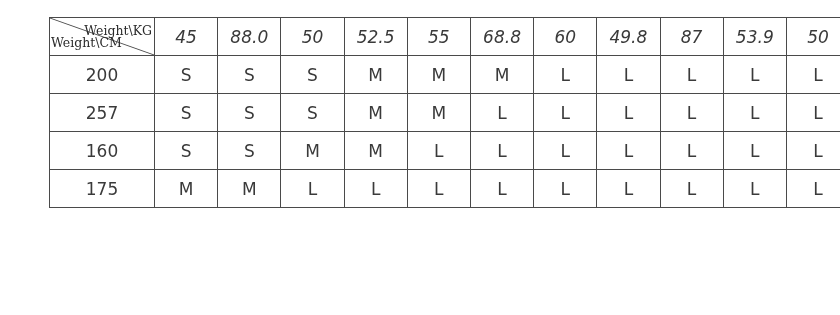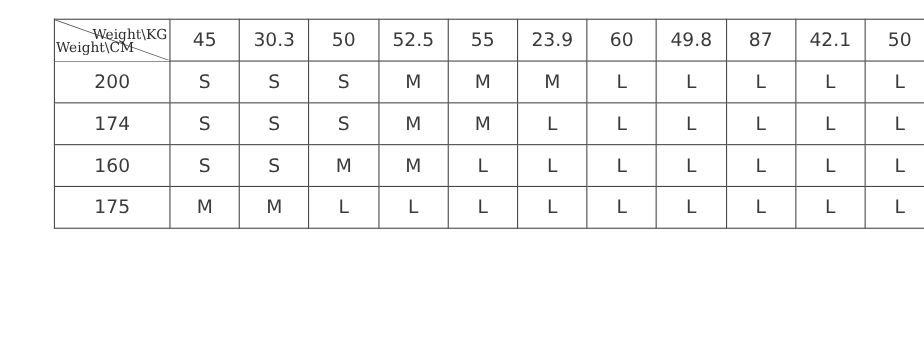--- a/index.html
+++ b/index.html
@@ -84,20 +84,21 @@
   td.rowhead {
     font-size: 17px;
     background: #ffffff;
   }
 
   
   td.colhead {
     font-size: 17px;
     background: #ffffff;
     height: 58px;
+    font-style: italic;
   }
 
   
   td.sz-S { background: #f2f2f2; }
   td.sz-M { background: #e0e0e0; }
   td.sz-L { background: #c9c9c9; }
 </style>
 </head>
 <body>
 
@@ -120,49 +121,49 @@
     <tbody>
       <tr>
         <td class="corner">
           <svg class="diag" viewBox="0 0 105 58" preserveAspectRatio="none">
             <line x1="0" y1="0" x2="105" y2="58"></line>
           </svg>
           <span class="lbl lbl-weight">Weight\KG</span>
           <span class="lbl lbl-height">Weight\CM</span>
         </td>
         <td class="colhead">45</td>
-        <td class="colhead">30.3</td>
+        <td class="colhead">88.0</td>
         <td class="colhead">50</td>
         <td class="colhead">52.5</td>
         <td class="colhead">55</td>
-        <td class="colhead">23.9</td>
+        <td class="colhead">68.8</td>
         <td class="colhead">60</td>
         <td class="colhead">49.8</td>
         <td class="colhead">87</td>
-        <td class="colhead">42.1</td>
+        <td class="colhead">53.9</td>
         <td class="colhead">50</td>
       </tr>
 
       <tr>
         <td class="rowhead">200</td>
         <td class="sz-S">S</td>
         <td class="sz-S">S</td>
         <td class="sz-S">S</td>
         <td class="sz-M">M</td>
         <td class="sz-M">M</td>
         <td class="sz-M">M</td>
         <td class="sz-L">L</td>
         <td class="sz-L">L</td>
         <td class="sz-L">L</td>
         <td class="sz-L">L</td>
         <td class="sz-L">L</td>
       </tr>
 
       <tr>
-        <td class="rowhead">174</td>
+        <td class="rowhead">257</td>
         <td class="sz-S">S</td>
         <td class="sz-S">S</td>
         <td class="sz-S">S</td>
         <td class="sz-M">M</td>
         <td class="sz-M">M</td>
         <td class="sz-L">L</td>
         <td class="sz-L">L</td>
         <td class="sz-L">L</td>
         <td class="sz-L">L</td>
         <td class="sz-L">L</td>

